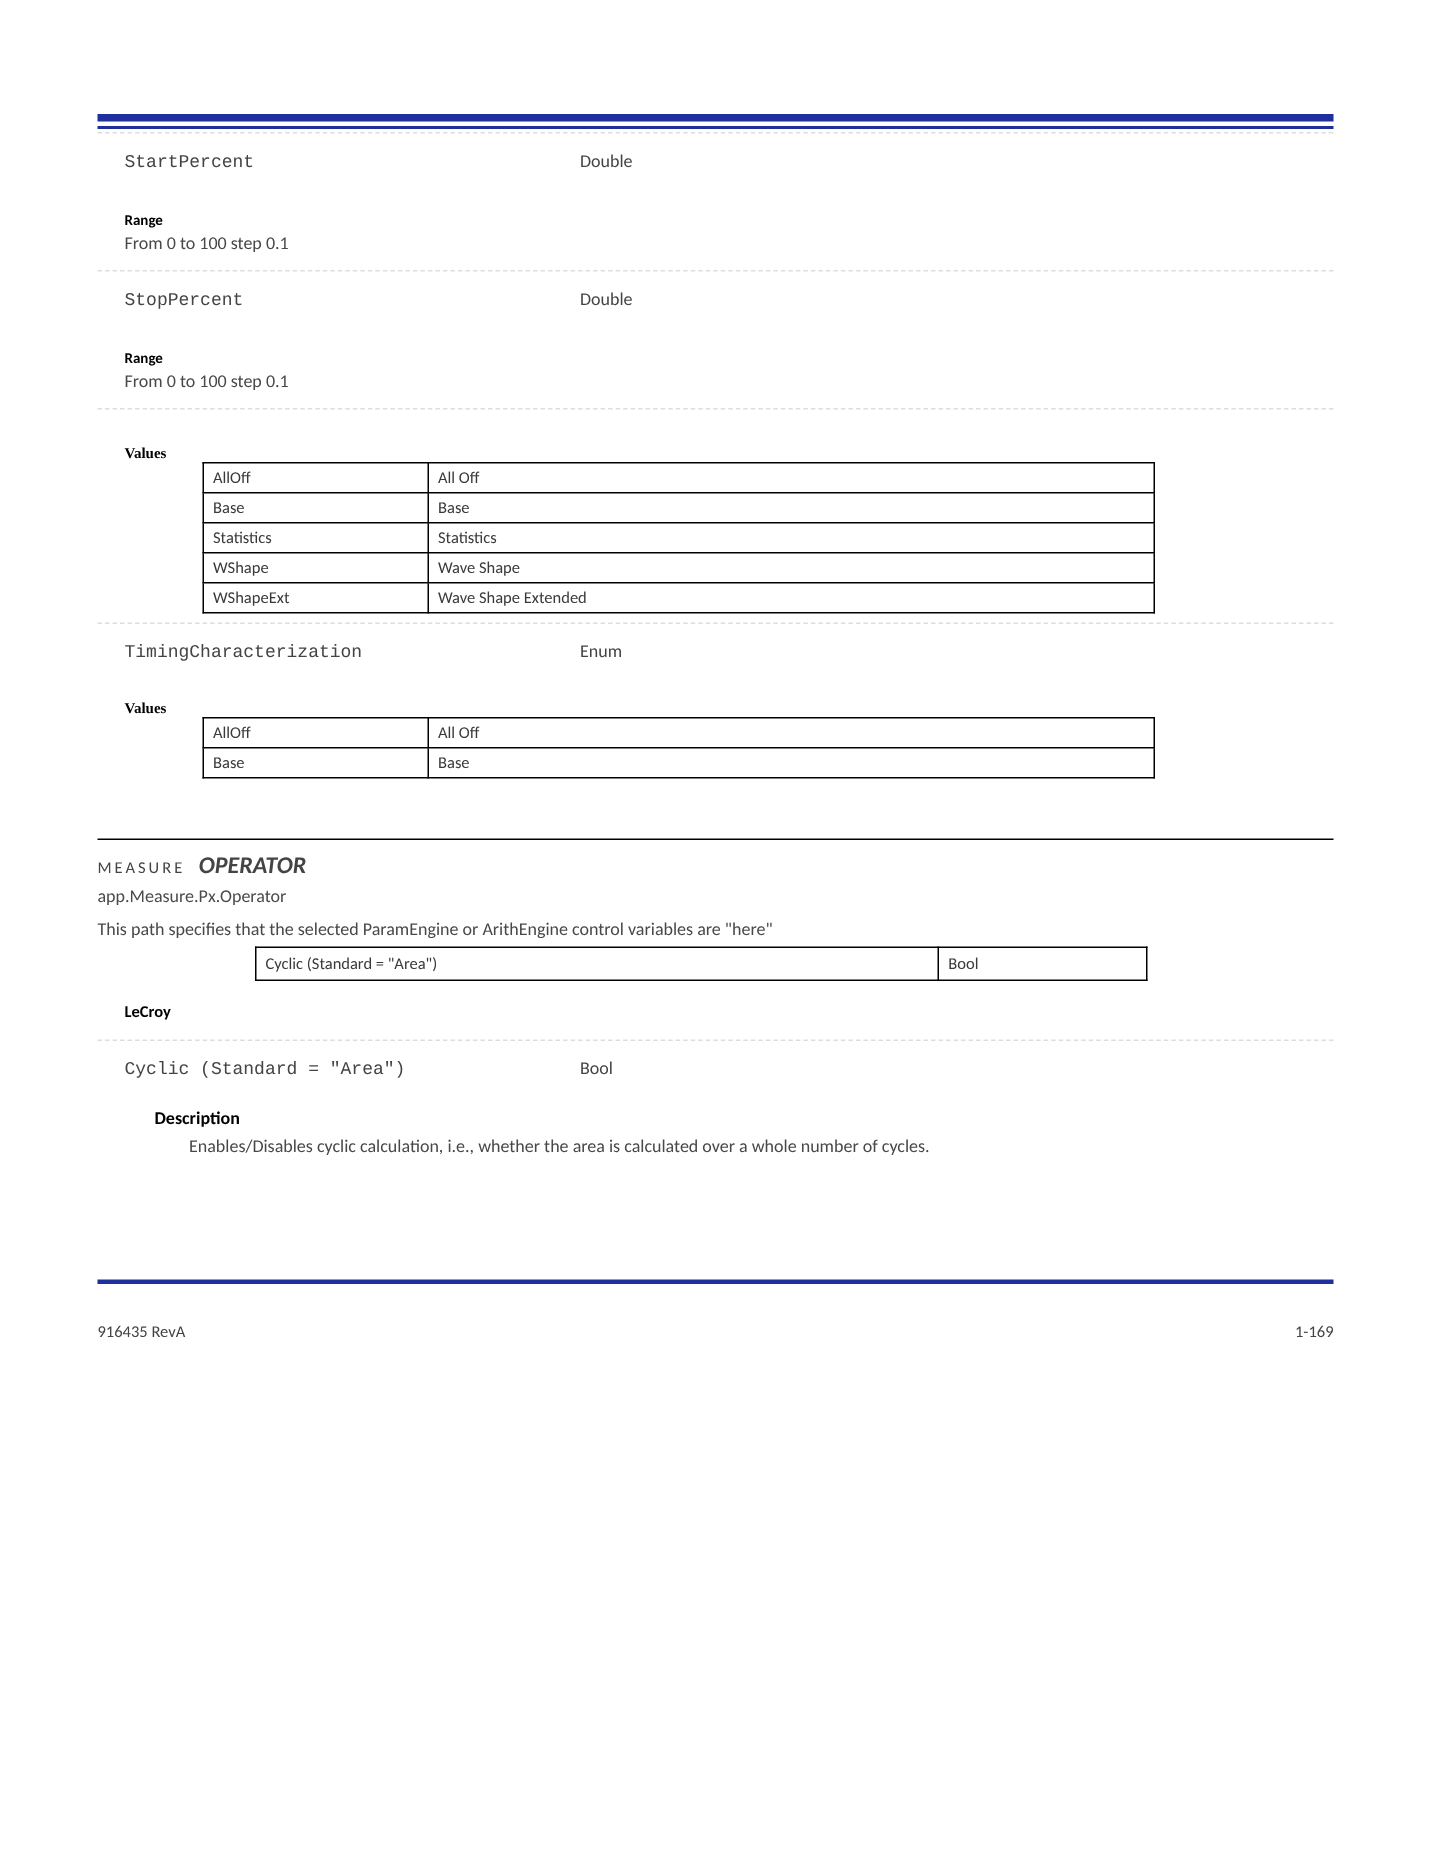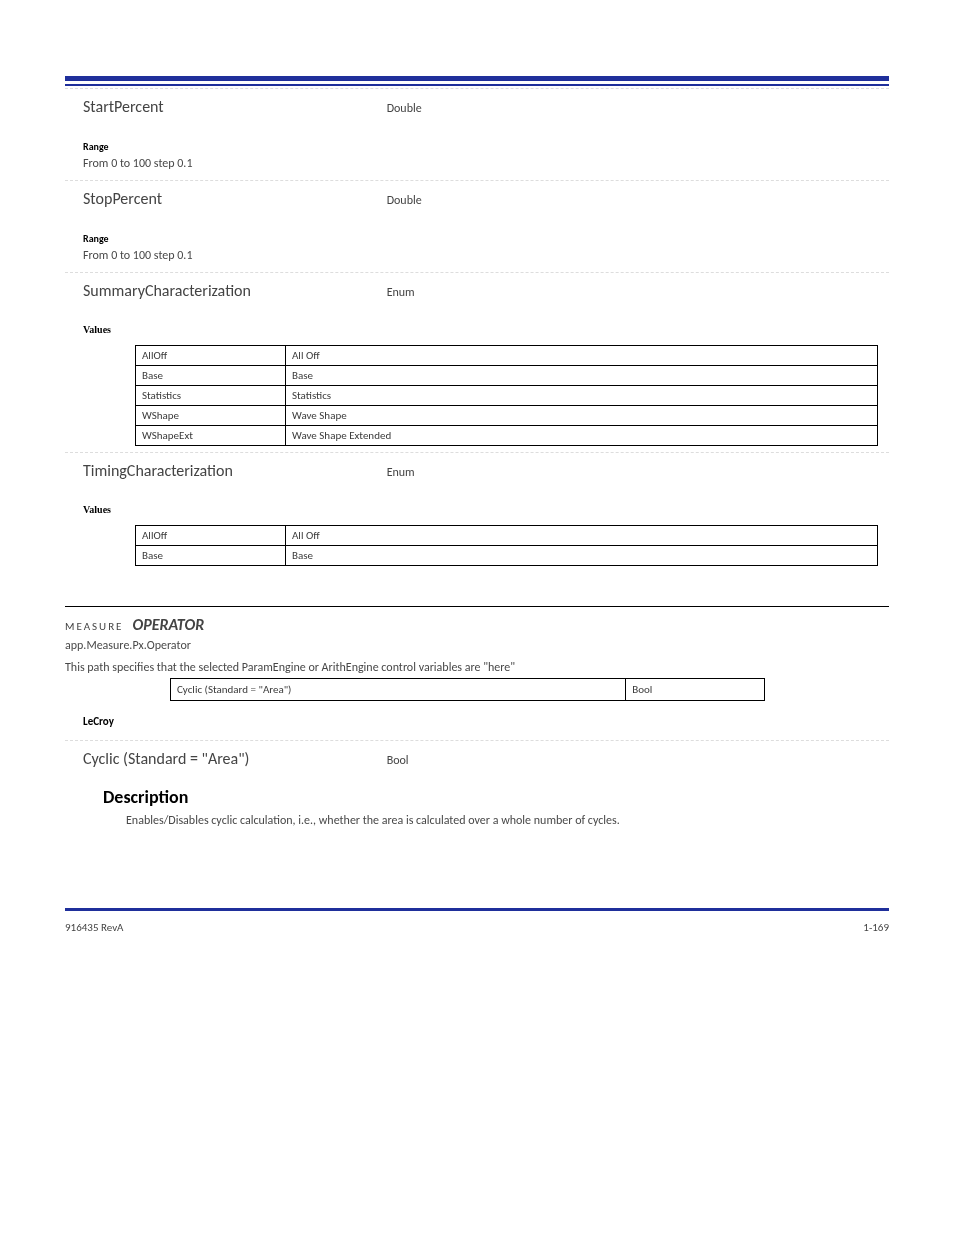--- a/index.html
+++ b/index.html
@@ -42,22 +42,22 @@
   .subrow {
     font-size: 12px;
     color: #484848;
     margin: 3px 0 0 18px;
   }
   .spacer-med { height: 10px; }
   .spacer-sm { height: 6px; }
 
   
   .enum-table {
-    margin: 10px 0 6px 70px;
-    width: 743px;
+    margin: 0 0 6px 70px;
+    width: 635px;
     border-collapse: collapse;
   }
   .enum-table td {
     border: 1px solid #000;
     height: 20px;
     font-size: 11px;
     padding: 0 6px;
     color: #3a3a3a;
   }
   .enum-table td.k { width: 150px; }
@@ -105,48 +105,48 @@
     font-family: "Courier New", monospace;
     font-size: 13px;
     line-height: 1.18;
     margin: 0 0 0 18px;
     white-space: pre;
     color: #2a2a2a;
   }
 
   .desc-label {
     font-weight: 700;
-    font-size: 18px;
+    font-size: 12px;
     margin: 18px 0 4px 18px;
     padding-left: 20px;
   }
   .desc-text {
     font-size: 12px;
     color: #484848;
     margin: 0 0 0 18px;
     line-height: 1.35;
     padding-left: 43px;
   }
 
   .bottom-rule {
     height: 3px;
     background: #1f2f9b;
     margin-top: 80px;
   }
   .footer {
     font-size: 11px;
     color: #444;
-    margin-top: 10px;
+    margin-top: 25px;
     display: flex;
     justify-content: space-between;
   }
   .prop-row {
     margin-top: 8px;
   }
-  .prop-row .name { display:inline-block; width:300px; font-size:16px; color:#444; margin-left:18px;}
+  .prop-row .name { display:inline-block; width:300px; font-size:12px; color:#444; margin-left:18px;font-family:Liberation Mono, monospace;}
   .prop-row .type { display:inline-block; font-size:12px; color:#444;}
 </style>
 </head>
 <body>
 
 <div class="page">
 
   <div class="top-blue-bar"></div>
   <div class="sub-blue-bar"></div>
   <div style="height:2px"></div>
@@ -163,24 +163,20 @@
 
   <div class="prop-row">
     <span class="name">StopPercent</span>
     <span class="type">Double</span>
   </div>
   <div class="section-name">Range</div>
   <div class="subrow">From 0 to 100 step 0.1</div>
   <div class="spacer-med"></div>
   <hr class="dashdot light">
 
-  <div class="prop-row">
-    <span class="name">SummaryCharacterization</span>
-    <span class="type">Enum</span>
-  </div>
   <div class="section-name indent">Values</div>
   <table class="enum-table">
     <tbody>
         <tr>
           <td class="k">AllOff</td>
           <td>All Off</td>
         </tr>
     <tr>
           <td class="k">Base</td>
           <td>Base</td>

